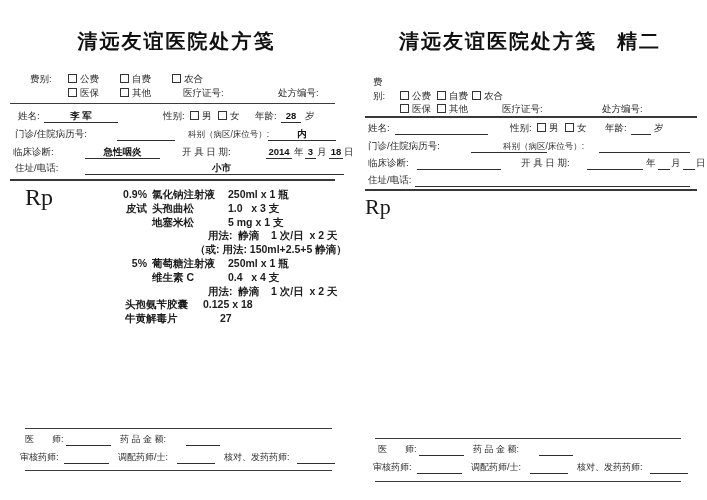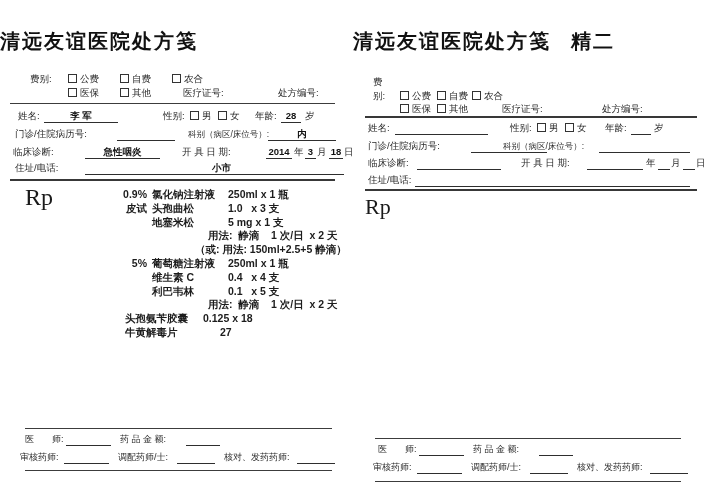--- a/index.html
+++ b/index.html
@@ -1,21 +1,21 @@
 <!DOCTYPE html>
 <html><head>
 <meta charset="utf-8">
 <style>
   html,body{margin:0;padding:0;background:#fff;}
   #sheet{position:relative;width:707px;height:500px;background:#fff;overflow:hidden;
          font-family:"Liberation Sans", sans-serif;color:#222;}
   .form{position:absolute;top:0;height:500px;}
   #form-left{left:0;width:353px;}
   #form-right{left:353px;width:354px;}
-  .title{position:absolute;left:0;right:0;text-align:left;font-size:20px;font-weight:bold;
+  .title{position:absolute;left:0;right:0;text-align:center;font-size:20px;font-weight:bold;
          letter-spacing:2px;color:#111;white-space:nowrap;}
   .title .suffix{margin-left:20px;letter-spacing:2px;}
   .fee,.prow,.frow,.rxblock{position:absolute;left:0;right:0;}
   .fee span,.prow span,.frow span{position:absolute;white-space:nowrap;}
   .lbl{font-size:9.5px;color:#2a2a2a;}
   .lbl-sm{font-size:8.5px;color:#2a2a2a;}
   .f-lbl{font-size:9px;color:#2a2a2a;}
   .u{height:12px;border-bottom:1px solid #2e2e2e;display:inline-block;}
   .val{font-size:9.5px;font-weight:bold;text-align:center;color:#111;}
   .val-left{text-align:center;padding-left:14px;}
@@ -122,24 +122,20 @@
       <div class="rx-row">
           <span class="rx-a">5%</span>
           <span class="rx-b">葡萄糖注射液</span>
           <span class="rx-c">250ml x 1 瓶</span>
         </div>
       <div class="rx-row">
           <span class="rx-b">维生素 C</span>
           <span class="rx-c">0.4   x 4 支</span>
         </div>
       <div class="rx-row">
-          <span class="rx-b">利巴韦林</span>
-          <span class="rx-c">0.1   x 5 支</span>
-        </div>
-      <div class="rx-row">
           <span class="rx-u">用法:  静滴    1 次/日  x 2 天</span>
         </div>
       <div class="rx-row">
           <span class="rx-w">头孢氨苄胶囊</span>
           <span class="rx-c2">0.125 x 18</span>
         </div>
       <div class="rx-row">
           <span class="rx-w">牛黄解毒片</span>
           <span class="rx-c3">27</span>
         </div>

